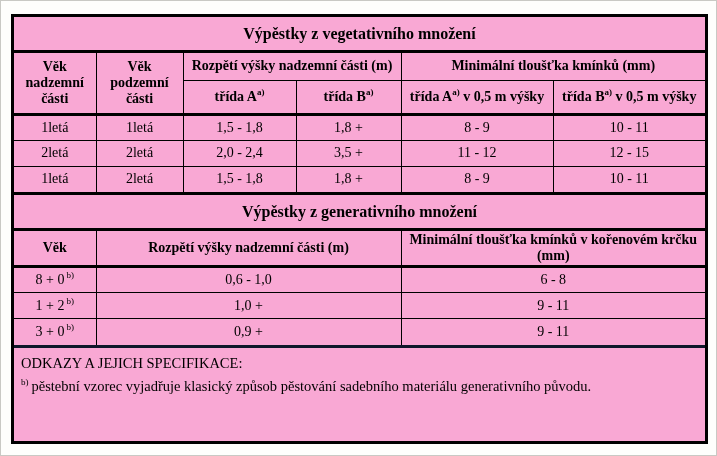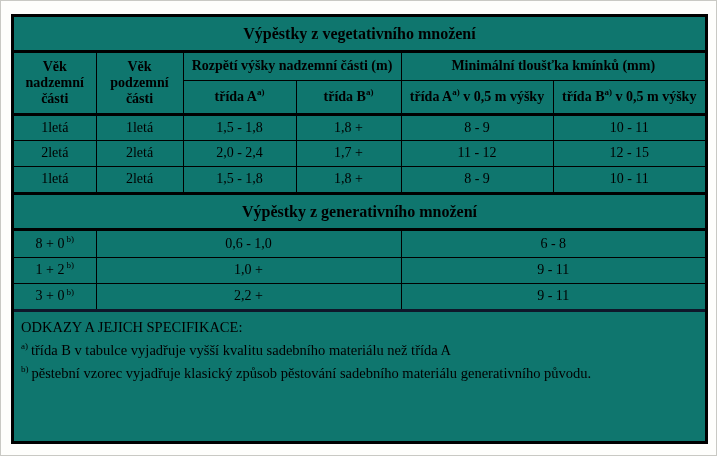--- a/index.html
+++ b/index.html
@@ -19,21 +19,21 @@
     overflow: hidden;
   }
   .frame {
     position: absolute;
     left: 10px;
     top: 13px;
     width: 697px;
     height: 430px;
     border: 3px solid #000000;
     box-sizing: border-box;
-    background: #0f766e;
+    background: #f9a8d4;
     display: flex;
     flex-direction: column;
   }
   .section-title {
     display: flex;
     align-items: center;
     justify-content: center;
     font-weight: bold;
     font-size: 16px;
     flex: 0 0 auto;
@@ -127,21 +127,21 @@
         <td>1letá</td>
         <td>1,5 - 1,8</td>
         <td>1,8 +</td>
         <td>8 - 9</td>
         <td>10 - 11</td>
       </tr>
       <tr class="d-row">
         <td>2letá</td>
         <td>2letá</td>
         <td>2,0 - 2,4</td>
-        <td>1,7 +</td>
+        <td>3,5 +</td>
         <td>11 - 12</td>
         <td>12 - 15</td>
       </tr>
       <tr class="d-row last-row">
         <td>1letá</td>
         <td>2letá</td>
         <td>1,5 - 1,8</td>
         <td>1,8 +</td>
         <td>8 - 9</td>
         <td>10 - 11</td>
@@ -153,38 +153,42 @@
       <span>Výpěstky z generativního množení</span>
     </div>
 
     <table>
       <colgroup>
         <col style="width:82px">
           <col style="width:305px">
           <col style="width:304px">
       </colgroup>
       <tbody>
+          <tr class="h2-row">
+        <th class="thick-b">Věk</th>
+        <th class="thick-b">Rozpětí výšky nadzemní části (m)</th>
+        <th class="thick-b">Minimální tloušťka kmínků v kořenovém krčku (mm)</th>
+      </tr>
       <tr class="d-row">
         <td><span>8 + 0</span><sup>b)</sup></td>
         <td>0,6 - 1,0</td>
         <td>6 - 8</td>
       </tr>
       <tr class="d-row">
         <td><span>1 + 2</span><sup>b)</sup></td>
         <td>1,0 +</td>
         <td>9 - 11</td>
       </tr>
       <tr class="d-row last-row">
         <td><span>3 + 0</span><sup>b)</sup></td>
-        <td>2,2 +</td>
+        <td>0,9 +</td>
         <td>9 - 11</td>
       </tr>
     </tbody>
       </table>
 
     <div class="footer">
       <div>ODKAZY A JEJICH SPECIFIKACE:</div>
-      <div class="note"><sup>a)</sup><span>třída B v tabulce vyjadřuje vyšší kvalitu sadebního materiálu než třída A</span></div>
       <div class="note"><sup>b)</sup><span>pěstební vzorec vyjadřuje klasický způsob pěstování sadebního materiálu generativního původu.</span></div>
     </div>
 
   </div>
 </div>
 
 </body></html>

